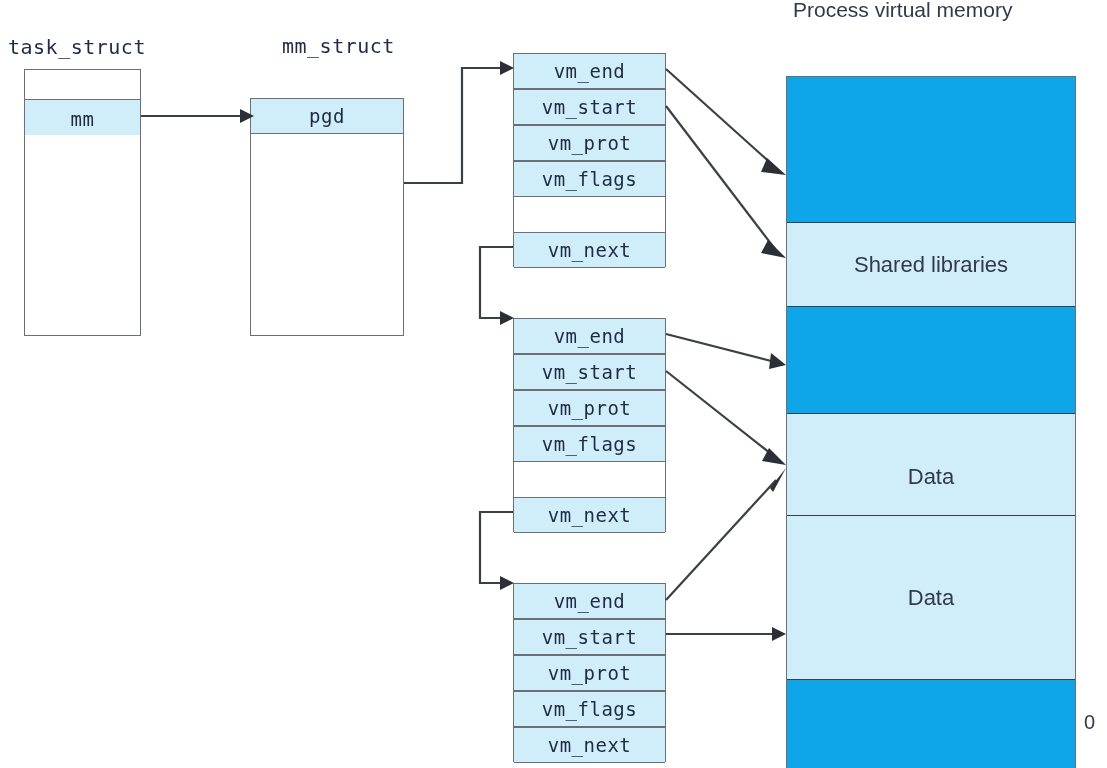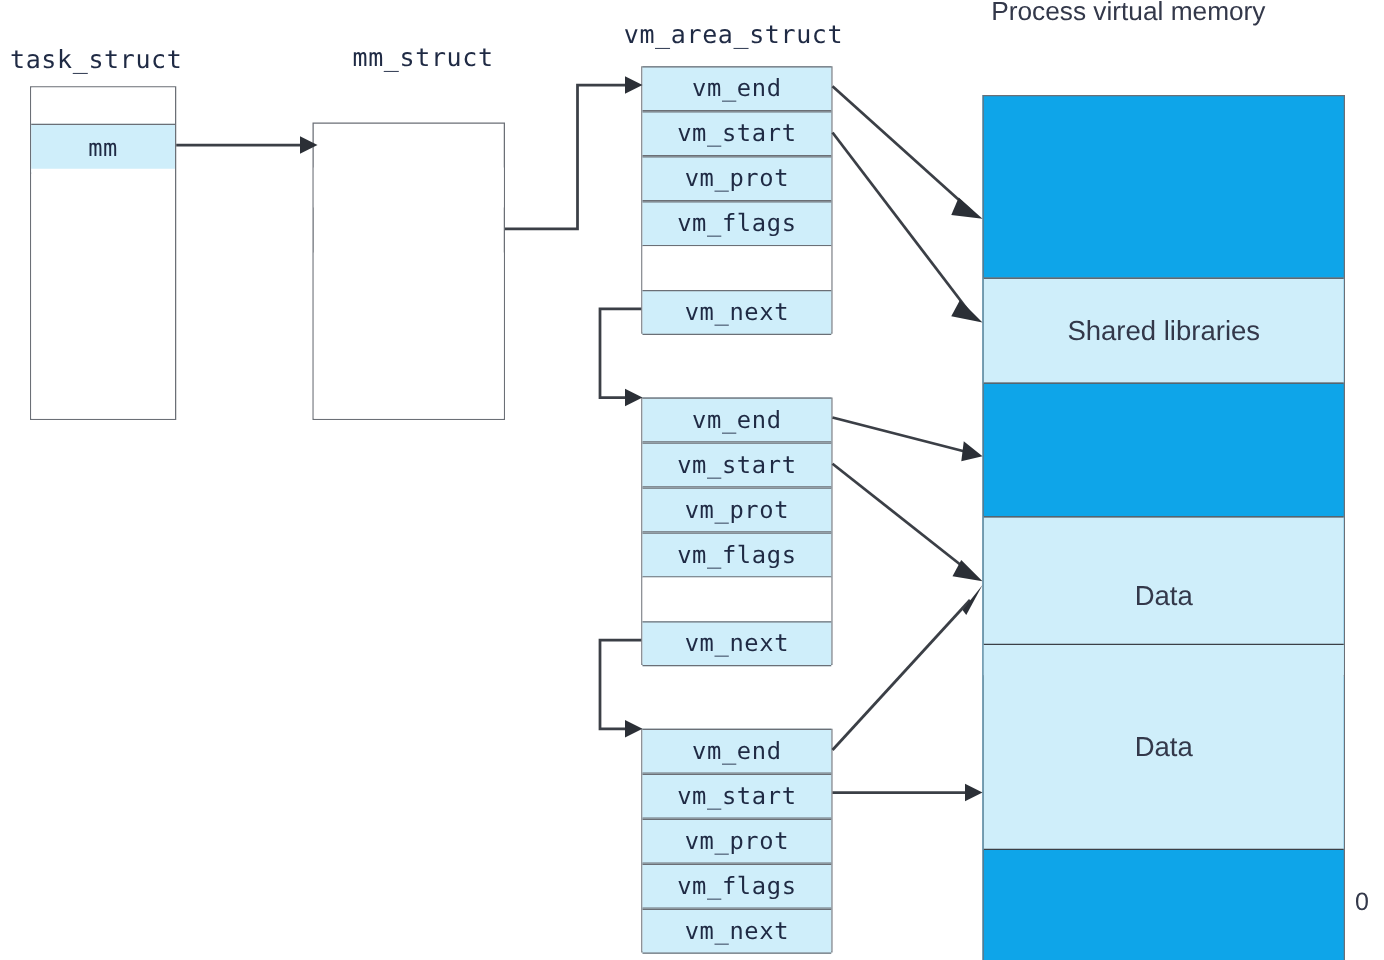--- a/index.html
+++ b/index.html
@@ -37,30 +37,30 @@
   .wire{fill:none;stroke:#3b3f46;stroke-width:2.2;}
   .wire-head{fill:#2b2f36;}
 </style>
 </head>
 <body>
 
 <div id="stage">
 
   <div class="caption mono" style="left:8px;top:35px;">task_struct</div>
   <div class="caption mono" style="left:267px;top:34px;margin-left:15px;">mm_struct</div>
-  <div class="caption mono" style="left:499px;top:15px;">vm_area_struct</div>
   <div class="panel-title sans" style="left:793px;top:-2px;">Process virtual memory</div>
 
   <div class="struct-box" style="left:24px;top:69px;width:117px;height:267px;">
     <div class="row blank" style="top:0px;height:29px;"></div>
     <div class="row fill mono" style="top:29px;height:40px;">mm</div>
     <div class="row blank" style="top:65px;height:200px;"></div>
   </div>
 
   <div class="struct-box" style="left:250px;top:98px;width:154px;height:238px;">
+    <div class="row fill mono" style="top:-1px;height:36px;">pgd</div>
     <div class="row blank" style="top:35px;height:32px;"></div>
     <div class="row blank" style="top:103px;height:133px;"></div>
   </div>
 
   <div class="struct-box" style="left:513px;top:53px;width:153px;height:214px;">
     <div class="row fill mono" style="top:-1px;height:36px;">vm_end</div>
     <div class="row fill mono" style="top:35px;height:36px;">vm_start</div>
     <div class="row fill mono" style="top:71px;height:36px;">vm_prot</div>
     <div class="row fill mono" style="top:107px;height:36px;">vm_flags</div>
     <div class="row blank" style="top:143px;height:35px;"></div>

